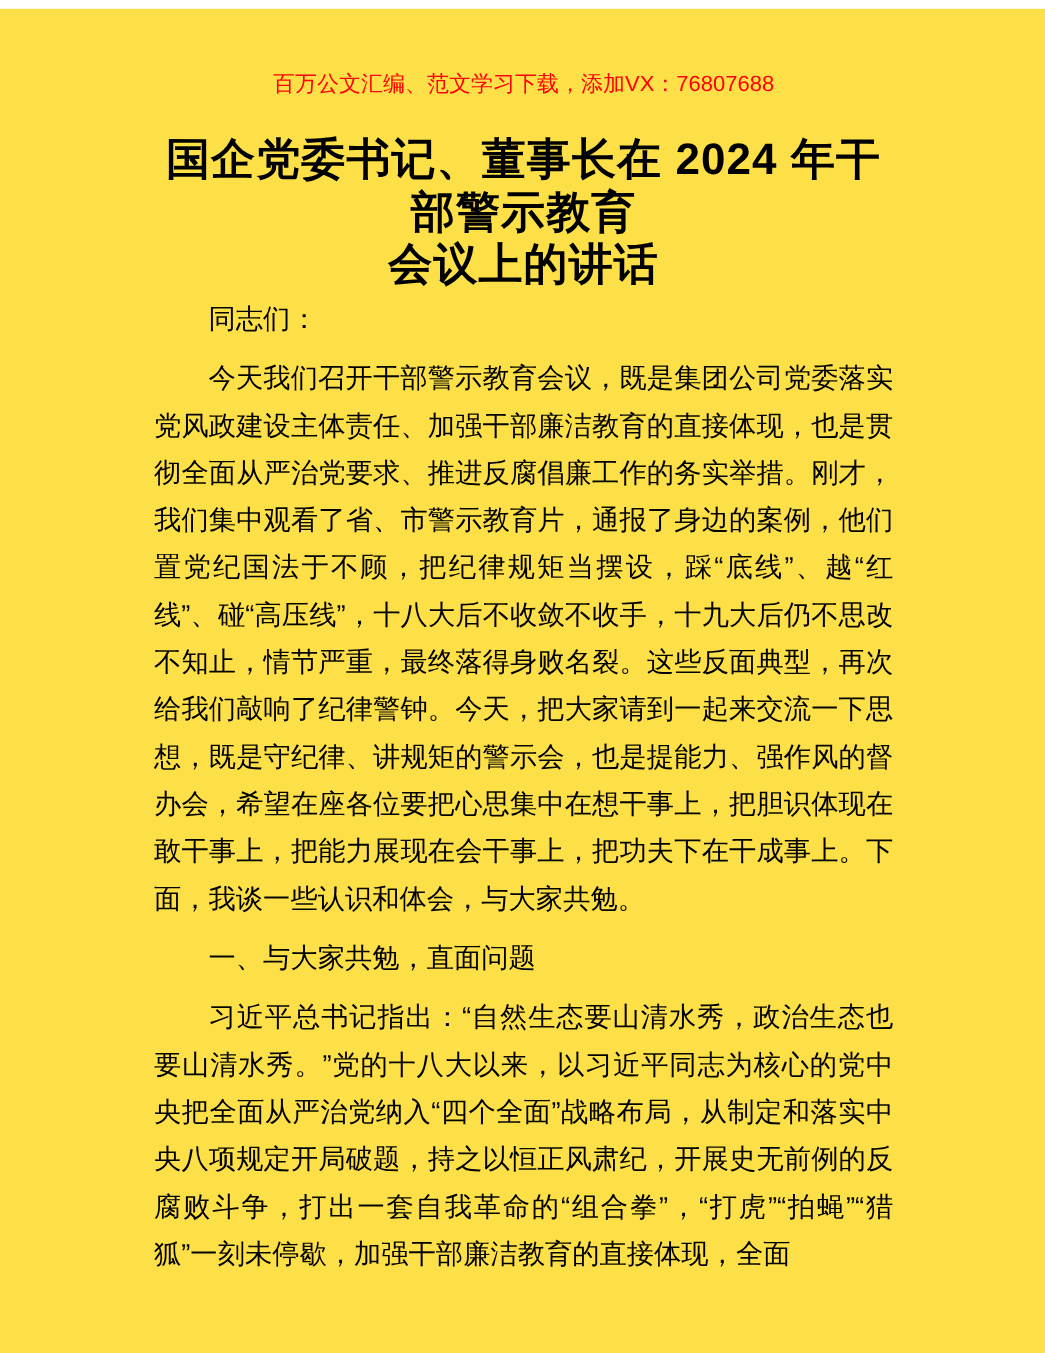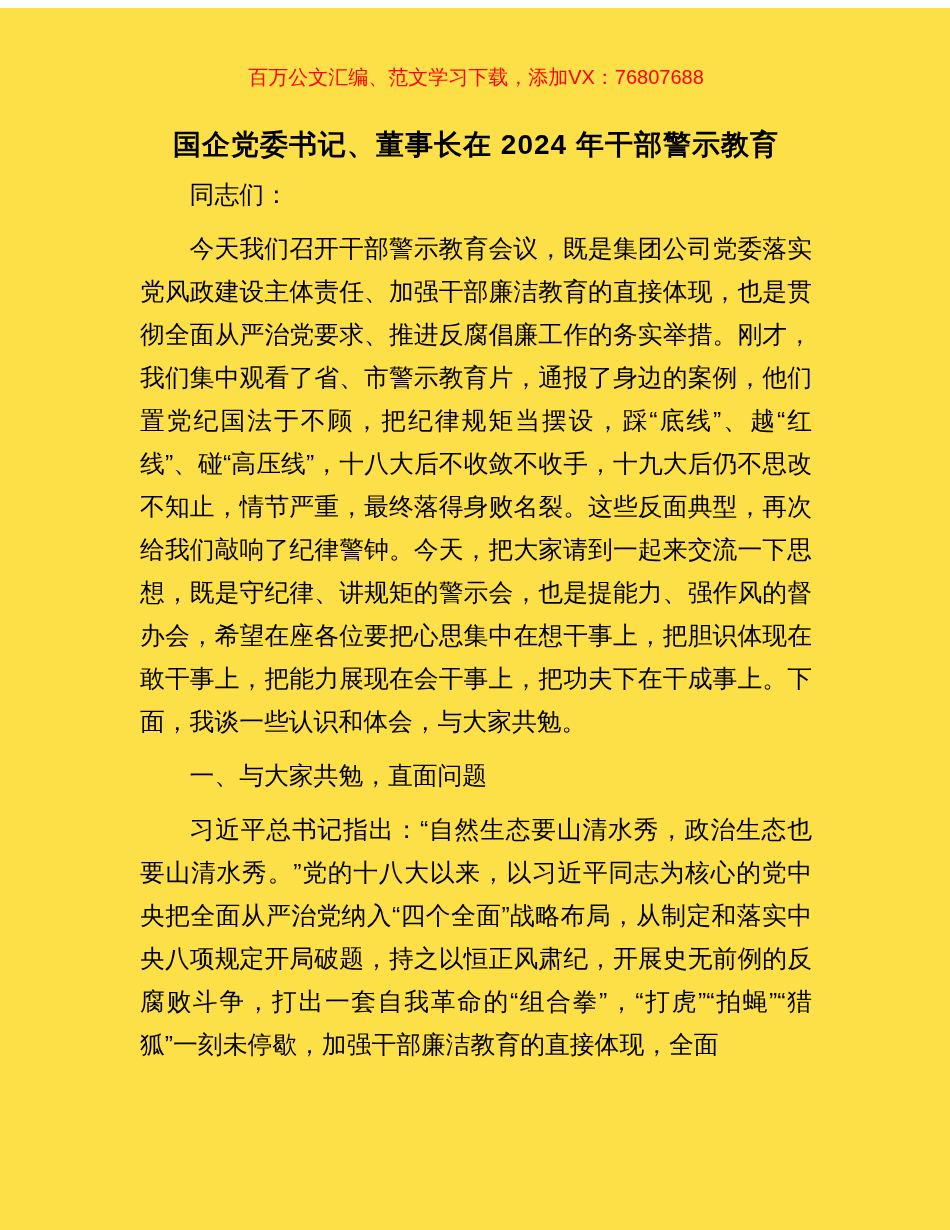--- a/index.html
+++ b/index.html
@@ -22,21 +22,21 @@
   .notice {
     color: #ff0000;
     text-align: center;
     font-size: 20px;
     line-height: 26px;
     font-weight: 400;
     white-space: nowrap;
   }
   .doc-title {
     margin: 31px 0 0 0;
-    font-size: 28px;
+    font-size: 40px;
     font-weight: 700;
     line-height: 48px;
     text-align: center;
     letter-spacing: 1px;
   }
   .doc-title .title-line {
     display: block;
   }
   .content p {
     margin: 11px 0 0 0;
@@ -52,20 +52,21 @@
 </style>
 </head>
 <body>
 
 <div class="page">
 
   <div class="notice">百万公文汇编、范文学习下载，添加VX：76807688</div>
 
   <h1 class="doc-title">
     <span class="title-line">国企党委书记、董事长在 2024 年干部警示教育</span>
+    <span class="title-line">会议上的讲话</span>
   </h1>
 
   <div class="content">
     <p class="first">同志们：</p>
     <p>今天我们召开干部警示教育会议，既是集团公司党委落实党风政建设主体责任、加强干部廉洁教育的直接体现，也是贯彻全面从严治党要求、推进反腐倡廉工作的务实举措。刚才，我们集中观看了省、市警示教育片，通报了身边的案例，他们置党纪国法于不顾，把纪律规矩当摆设，踩“底线”、越“红线”、碰“高压线”，十八大后不收敛不收手，十九大后仍不思改不知止，情节严重，最终落得身败名裂。这些反面典型，再次给我们敲响了纪律警钟。今天，把大家请到一起来交流一下思想，既是守纪律、讲规矩的警示会，也是提能力、强作风的督办会，希望在座各位要把心思集中在想干事上，把胆识体现在敢干事上，把能力展现在会干事上，把功夫下在干成事上。下面，我谈一些认识和体会，与大家共勉。</p>
     <p>一、与大家共勉，直面问题</p>
     <p>习近平总书记指出：“自然生态要山清水秀，政治生态也要山清水秀。”党的十八大以来，以习近平同志为核心的党中央把全面从严治党纳入“四个全面”战略布局，从制定和落实中央八项规定开局破题，持之以恒正风肃纪，开展史无前例的反腐败斗争，打出一套自我革命的“组合拳”，“打虎”“拍蝇”“猎狐”一刻未停歇，加强干部廉洁教育的直接体现，全面</p>
   </div>
 
 </div>

